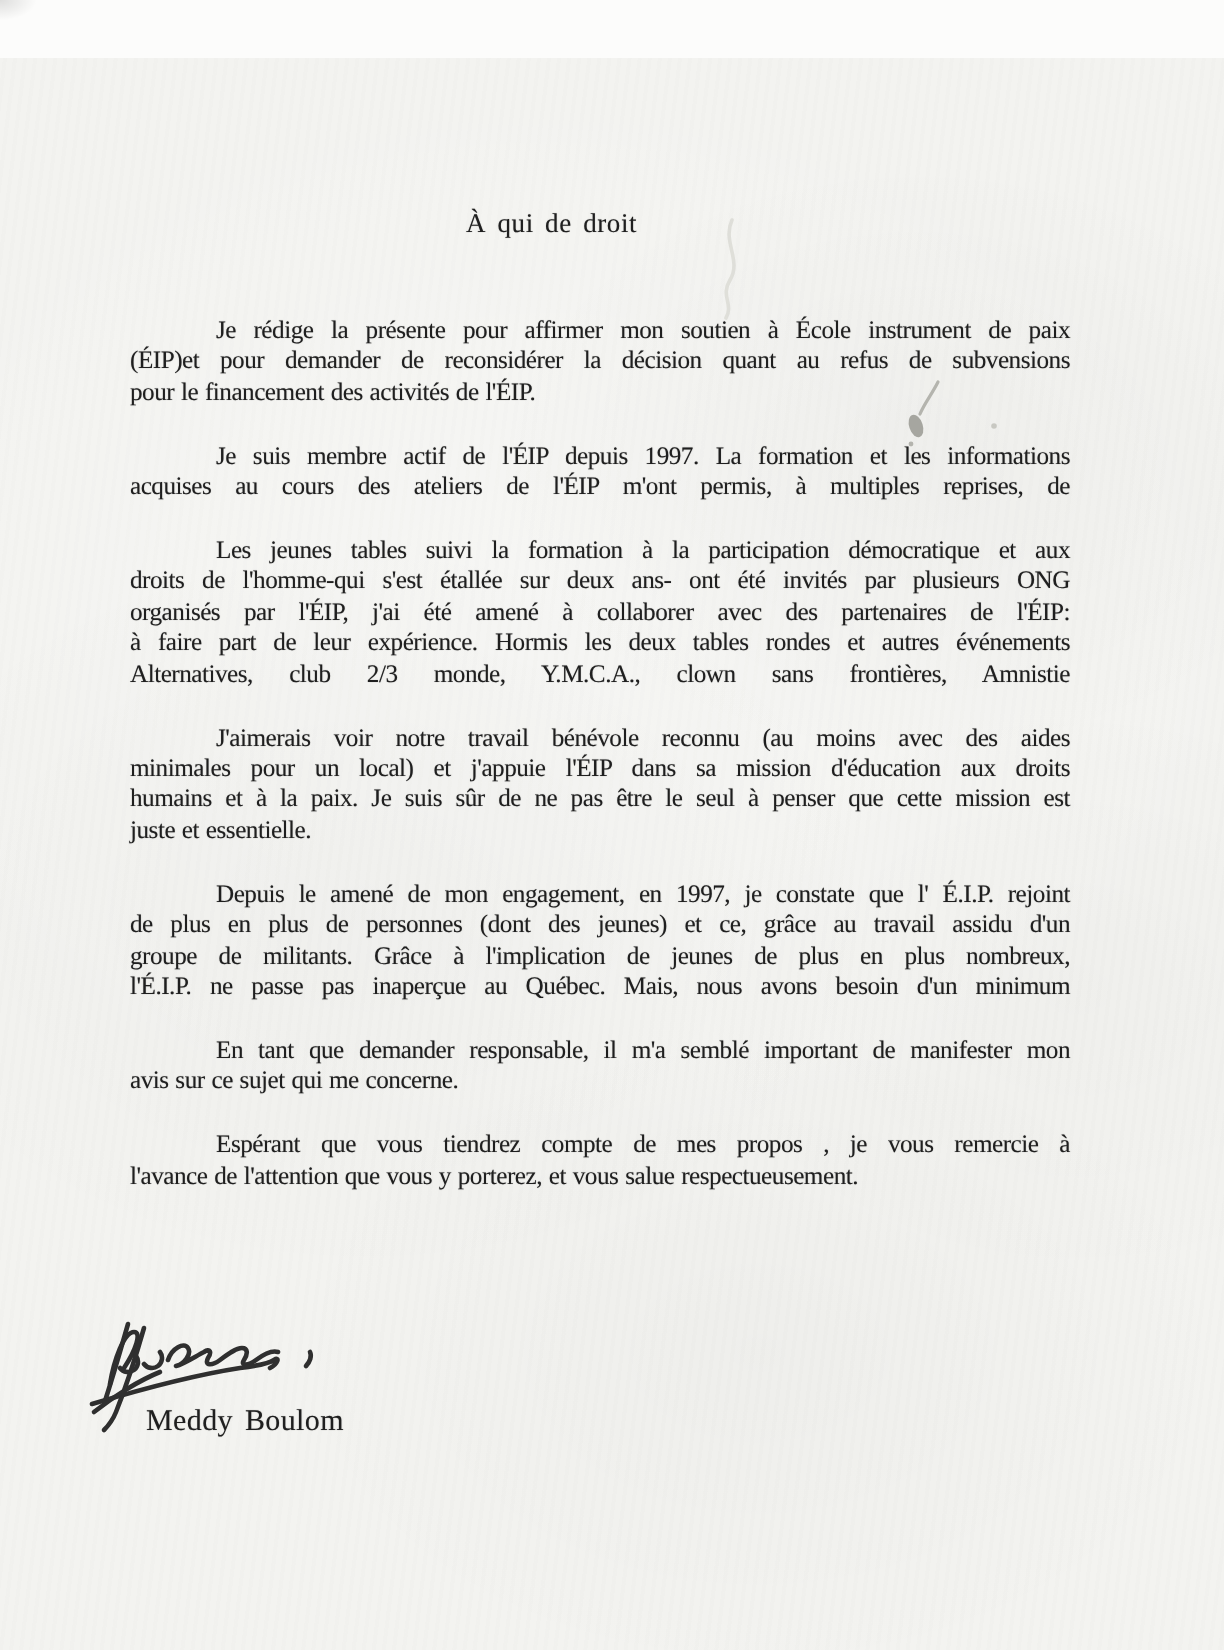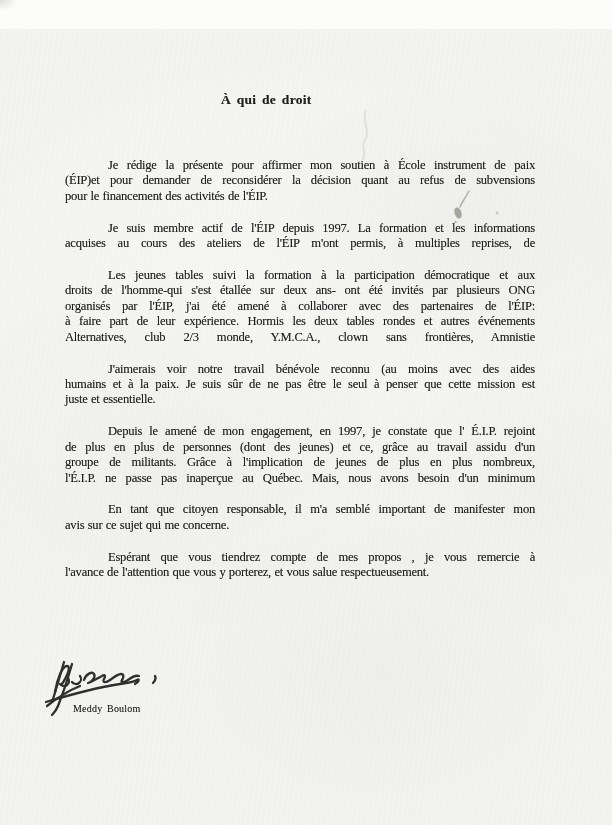--- a/index.html
+++ b/index.html
@@ -23,40 +23,40 @@
     position: absolute; left: 0; top: 0; width: 612px; height: 29px;
     background: var(--band, #fcfcfb);
   }
   .corner-smudge {
     position: absolute; left: 0; top: 0; width: 18px; height: 10px;
     background: radial-gradient(ellipse at left top, rgba(0,0,0,.12), transparent 72%);
   }
   .decor-svg, .sig-svg { position: absolute; pointer-events: none; }
   .title {
     position: absolute; left: 221px; top: 92px;
-    margin: 0; font-size: 13.5px; font-weight: bold;
+    margin: 12px; font-size: 13.5px; font-weight: normal;
     letter-spacing: .3px; word-spacing: 2px;
     text-shadow: 0 0 .5px rgba(40,40,40,.45);
   }
   .letter-body {
     position: absolute; left: 65px; top: 158px; width: 470px;
     font-size: 12.6px; letter-spacing: -0.25px; word-spacing: .5px;
     text-shadow: 0 0 .5px rgba(40,40,40,.45);
   }
   .para { margin: 0 0 16.5px 0; }
   .line {
     line-height: 15.4px;
     text-align: justify;
     text-align-last: justify;
   }
   .line.lastline { text-align-last: left; }
   .line.first { text-indent: 43px; }
   .sig-name {
     position: absolute; left: 73px; top: 703px;
-    font-size: 10px; letter-spacing: .2px; word-spacing: 2px;
+    font-size: 15px; letter-spacing: .2px; word-spacing: 2px;
     text-shadow: 0 0 .5px rgba(40,40,40,.45);
   }
 </style>
 </head>
 <body>
 
 <div class="page">
 
   <div class="top-band"></div>
   <div class="corner-smudge"></div>
@@ -83,31 +83,32 @@
       </div>
       <div class="para">
         <div class="line first">Les jeunes tables suivi la formation à la participation démocratique et aux</div>
         <div class="line">droits de l'homme-qui s'est étallée sur deux ans- ont été invités par plusieurs ONG</div>
         <div class="line">organisés par l'ÉIP, j'ai été amené à collaborer avec des partenaires de l'ÉIP:</div>
         <div class="line">à faire part de leur expérience. Hormis les deux tables rondes et autres événements</div>
         <div class="line">Alternatives, club 2/3 monde, Y.M.C.A., clown sans frontières, Amnistie</div>
       </div>
       <div class="para">
         <div class="line first">J'aimerais voir notre travail bénévole reconnu (au moins avec des aides</div>
+        <div class="line">minimales pour un local) et j'appuie l'ÉIP dans sa mission d'éducation aux droits</div>
         <div class="line">humains et à la paix. Je suis sûr de ne pas être le seul à penser que cette mission est</div>
         <div class="line lastline">juste et essentielle.</div>
       </div>
       <div class="para">
         <div class="line first">Depuis le amené de mon engagement, en 1997, je constate que l' É.I.P. rejoint</div>
         <div class="line">de plus en plus de personnes (dont des jeunes) et ce, grâce au travail assidu d'un</div>
         <div class="line">groupe de militants. Grâce à l'implication de jeunes de plus en plus nombreux,</div>
         <div class="line">l'É.I.P. ne passe pas inaperçue au Québec. Mais, nous avons besoin d'un minimum</div>
       </div>
       <div class="para">
-        <div class="line first">En tant que citoyen responsable, il m'a semblé important de manifester mon</div>
+        <div class="line first">En tant que demander responsable, il m'a semblé important de manifester mon</div>
         <div class="line lastline">avis sur ce sujet qui me concerne.</div>
       </div>
       <div class="para">
         <div class="line first">Espérant que vous tiendrez compte de mes propos , je vous remercie à</div>
         <div class="line lastline">l'avance de l'attention que vous y porterez, et vous salue respectueusement.</div>
       </div>
     </div>
 
   <svg class="sig-svg" style="left:42px; top:656px; width:122px; height:62px;" viewBox="0 0 122 62">
     <g fill="none" stroke="var(--ink,#1f1f1f)" stroke-width="2.3" stroke-linecap="round" stroke-linejoin="round" opacity="0.92">

